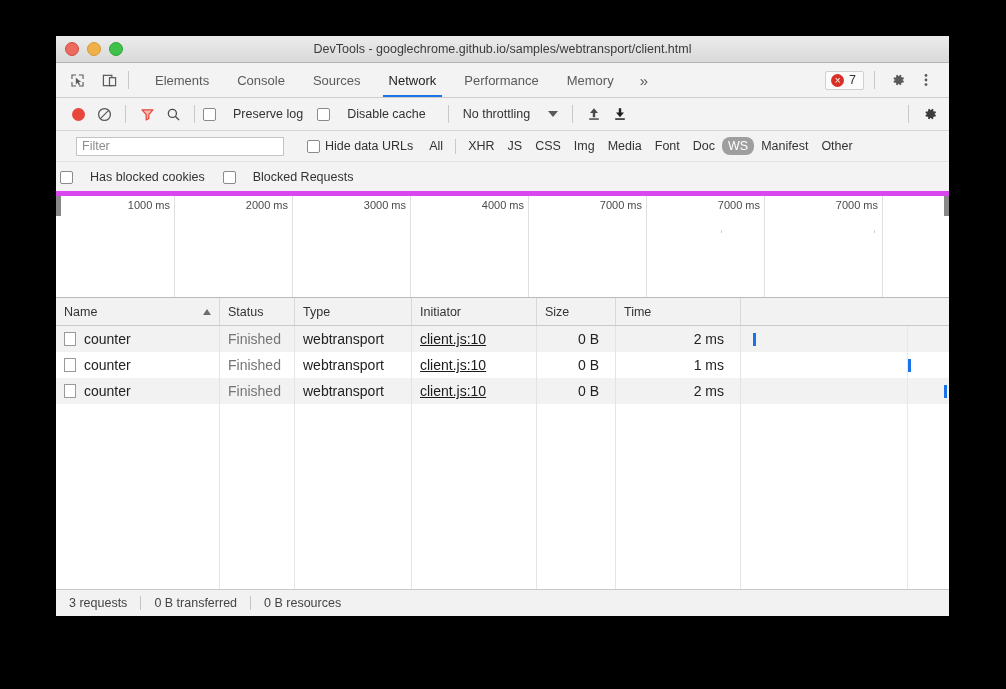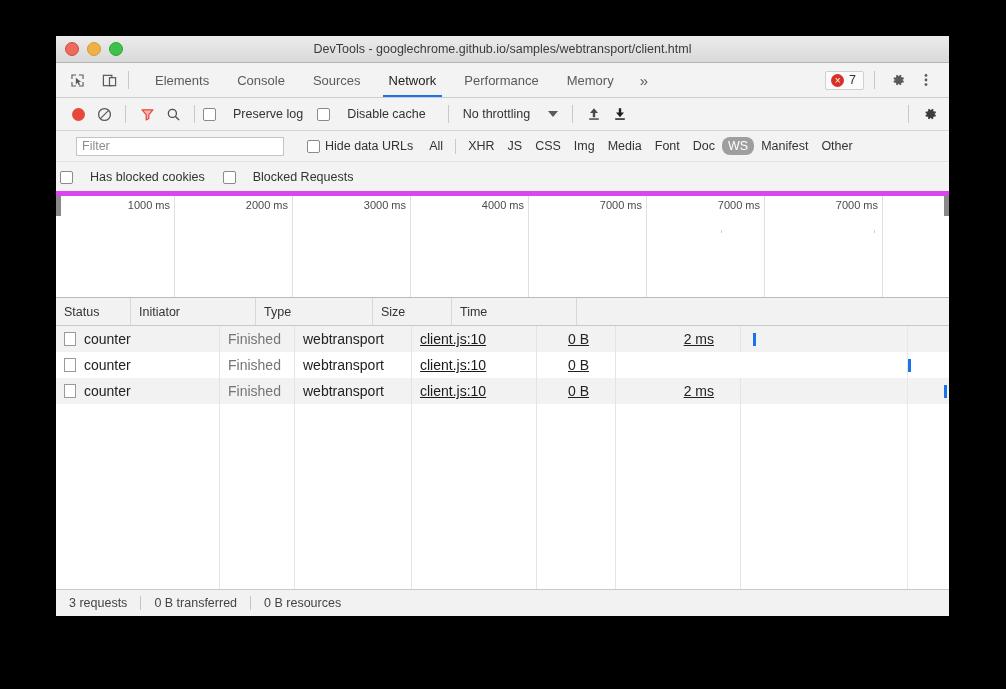--- a/index.html
+++ b/index.html
@@ -361,23 +361,22 @@
     font-size: 14px;
     color: #222;
     padding-left: 8px;
     border-right: 1px solid #e4e4e4;
     box-sizing: border-box;
     overflow: hidden;
     white-space: nowrap;
   }
   .td.num {
     justify-content: flex-end;
-    padding-right: 26px;
+    padding-right: 16px;
     padding-left: 0;
-    text-decoration: underline;
   }
   .td.status { color: #757575; }
   .rowcb {
     width: 12px; height: 14px;
     border: 1px solid #9a9a9a;
     background: #fff;
     margin-right: 8px;
     flex: 0 0 auto;
     box-sizing: border-box;
   }
@@ -609,28 +608,32 @@
     <div class="ov-label" style="left:708px;">7000 ms</div>
     <div class="ov-label" style="left:826px;">7000 ms</div>
 
     <div class="ov-tick" style="left:665px;"></div>
     <div class="ov-tick" style="left:818px;"></div>
   </div>
 
   <div class="tablewrap">
 
     <div class="thead">
+      <div class="th" style="width:164px;">
+        <span>Name</span>
+        <span class="sortarrow"></span>
+      </div>
       <div class="th" style="width:75px;">
         <span>Status</span>
       </div>
+      <div class="th" style="width:117px;">
+        <span>Type</span>
+      </div>
       <div class="th" style="width:125px;">
         <span>Initiator</span>
-      </div>
-      <div class="th" style="width:117px;">
-        <span>Type</span>
       </div>
       <div class="th" style="width:79px;">
         <span>Size</span>
       </div>
       <div class="th" style="width:125px;">
         <span>Time</span>
       </div>
     </div>
 
     <div class="tbody">
@@ -664,20 +667,21 @@
         <div class="td" style="width:164px;">
           <span class="rowcb"></span>
           <span>counter</span>
         </div>
         <div class="td status" style="width:75px;">Finished</div>
         <div class="td" style="width:117px;">webtransport</div>
         <div class="td" style="width:125px;">
           <span class="link">client.js:10</span>
         </div>
         <div class="td num" style="width:79px;">0 B</div>
+        <div class="td num" style="width:125px;">1 ms</div>
         <div class="td" style="flex:1; border-right:none;"></div>
       </div>
 
       <div class="trow odd">
         <div class="td" style="width:164px;">
           <span class="rowcb"></span>
           <span>counter</span>
         </div>
         <div class="td status" style="width:75px;">Finished</div>
         <div class="td" style="width:117px;">webtransport</div>

